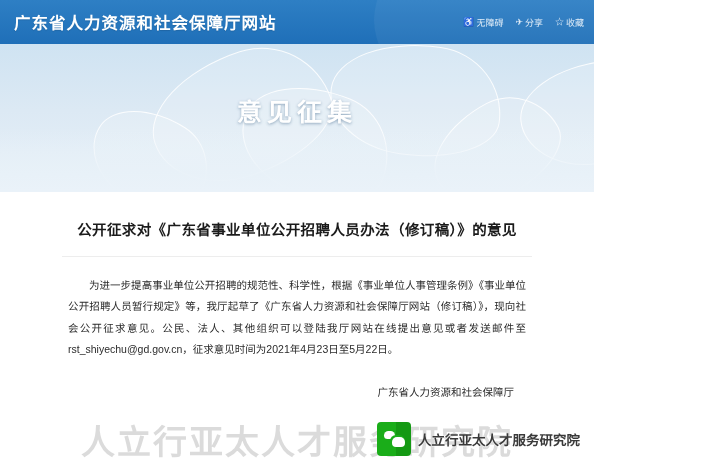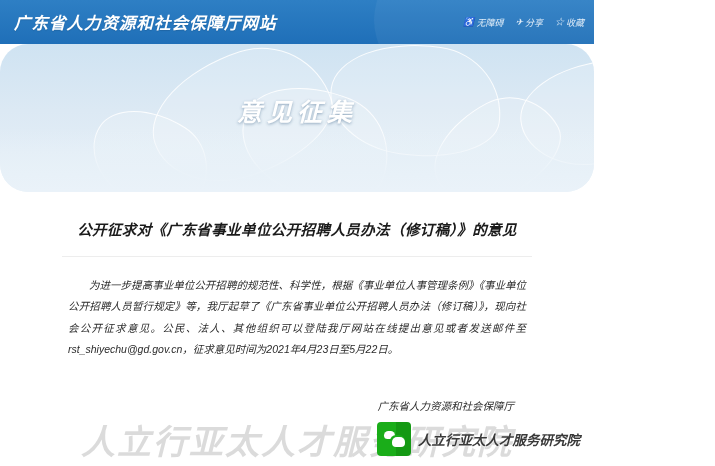--- a/index.html
+++ b/index.html
@@ -11,21 +11,20 @@
     height: 466px;
     overflow: hidden;
     font-family: "Liberation Sans", sans-serif;
     background: #ffffff;
   }
   .page {
     position: relative;
     width: 594px;
     height: 466px;
     background: #ffffff;
-    font-style: italic;
   }
 
   
   .topbar {
     position: relative;
     height: 44px;
     background: linear-gradient(180deg, #2e7fc4 0%, #1f6fb8 100%);
     display: flex;
     align-items: center;
     overflow: hidden;
@@ -66,21 +65,20 @@
     color: #e2eef9;
   }
   .tool-glyph { font-size: 9px; line-height: 1; }
 
   
   .banner {
     position: relative;
     height: 148px;
     background: linear-gradient(180deg, #cfe3f2 0%, #dce9f4 45%, #e8f1f8 100%);
     overflow: hidden;
-    border-radius: 28px;
   }
   .banner .petal {
     position: absolute;
     border-radius: 60% 40% 55% 45% / 50% 60% 40% 50%;
     border: 1px solid rgba(255,255,255,0.85);
     background: rgba(255,255,255,0.16);
   }
   .p1 { width: 180px; height: 120px; left: 150px; top: 10px; transform: rotate(-18deg); }
   .p2 { width: 150px; height: 105px; left: 240px; top: 45px; transform: rotate(22deg); }
   .p3 { width: 170px; height: 110px; left: 330px; top: 0px;  transform: rotate(8deg); }
@@ -135,21 +133,21 @@
   .art-body {
     margin-top: 18px;
     font-size: 10.5px;
     line-height: 2.05;
     color: #2b2b2b;
     text-align: justify;
     text-indent: 2em;
     padding: 0 6px;
   }
   .art-sign {
-    margin-top: 36px;
+    margin-top: 22px;
     text-align: right;
     font-size: 10.5px;
     color: #2b2b2b;
     line-height: 1.9;
     padding-right: 18px;
   }
   .art-sign div { white-space: nowrap; }
 
   
   .watermark {
@@ -247,21 +245,21 @@
     <div class="petal p4"></div>
     <div class="petal p5"></div>
     <div class="petal p6"></div>
     <div class="banner-haze"></div>
     <div class="banner-title">意见征集</div>
   </div>
 
   <div class="article">
     <div class="art-title">公开征求对《广东省事业单位公开招聘人员办法（修订稿）》的意见</div>
     <hr class="art-divider">
-    <div class="art-body">为进一步提高事业单位公开招聘的规范性、科学性，根据《事业单位人事管理条例》《事业单位公开招聘人员暂行规定》等，我厅起草了《广东省事业单位公开招聘人员办法（修订稿）》，现向社会公开征求意见。公民、法人、其他组织可以登陆我厅网站在线提出意见或者发送邮件至rst_shiyechu@gd.gov.cn，征求意见时间为2021年4月23日至5月22日。</div>
+    <div class="art-body">为进一步提高事业单位公开招聘的规范性、科学性，根据《事业单位人事管理条例》《事业单位公开招聘人员暂行规定》等，我厅起草了《广东省人力资源和社会保障厅网站（修订稿）》，现向社会公开征求意见。公民、法人、其他组织可以登陆我厅网站在线提出意见或者发送邮件至rst_shiyechu@gd.gov.cn，征求意见时间为2021年4月23日至5月22日。</div>
     <div class="art-sign">
       <div>广东省人力资源和社会保障厅</div>
     </div>
   </div>
 
   <div class="watermark">
     <div class="wm-big">人立行亚太人才服务研究院</div>
     <div class="wm-badge">
       <div class="wm-qr"></div>
       <div class="wm-name">人立行亚太人才服务研究院</div>

